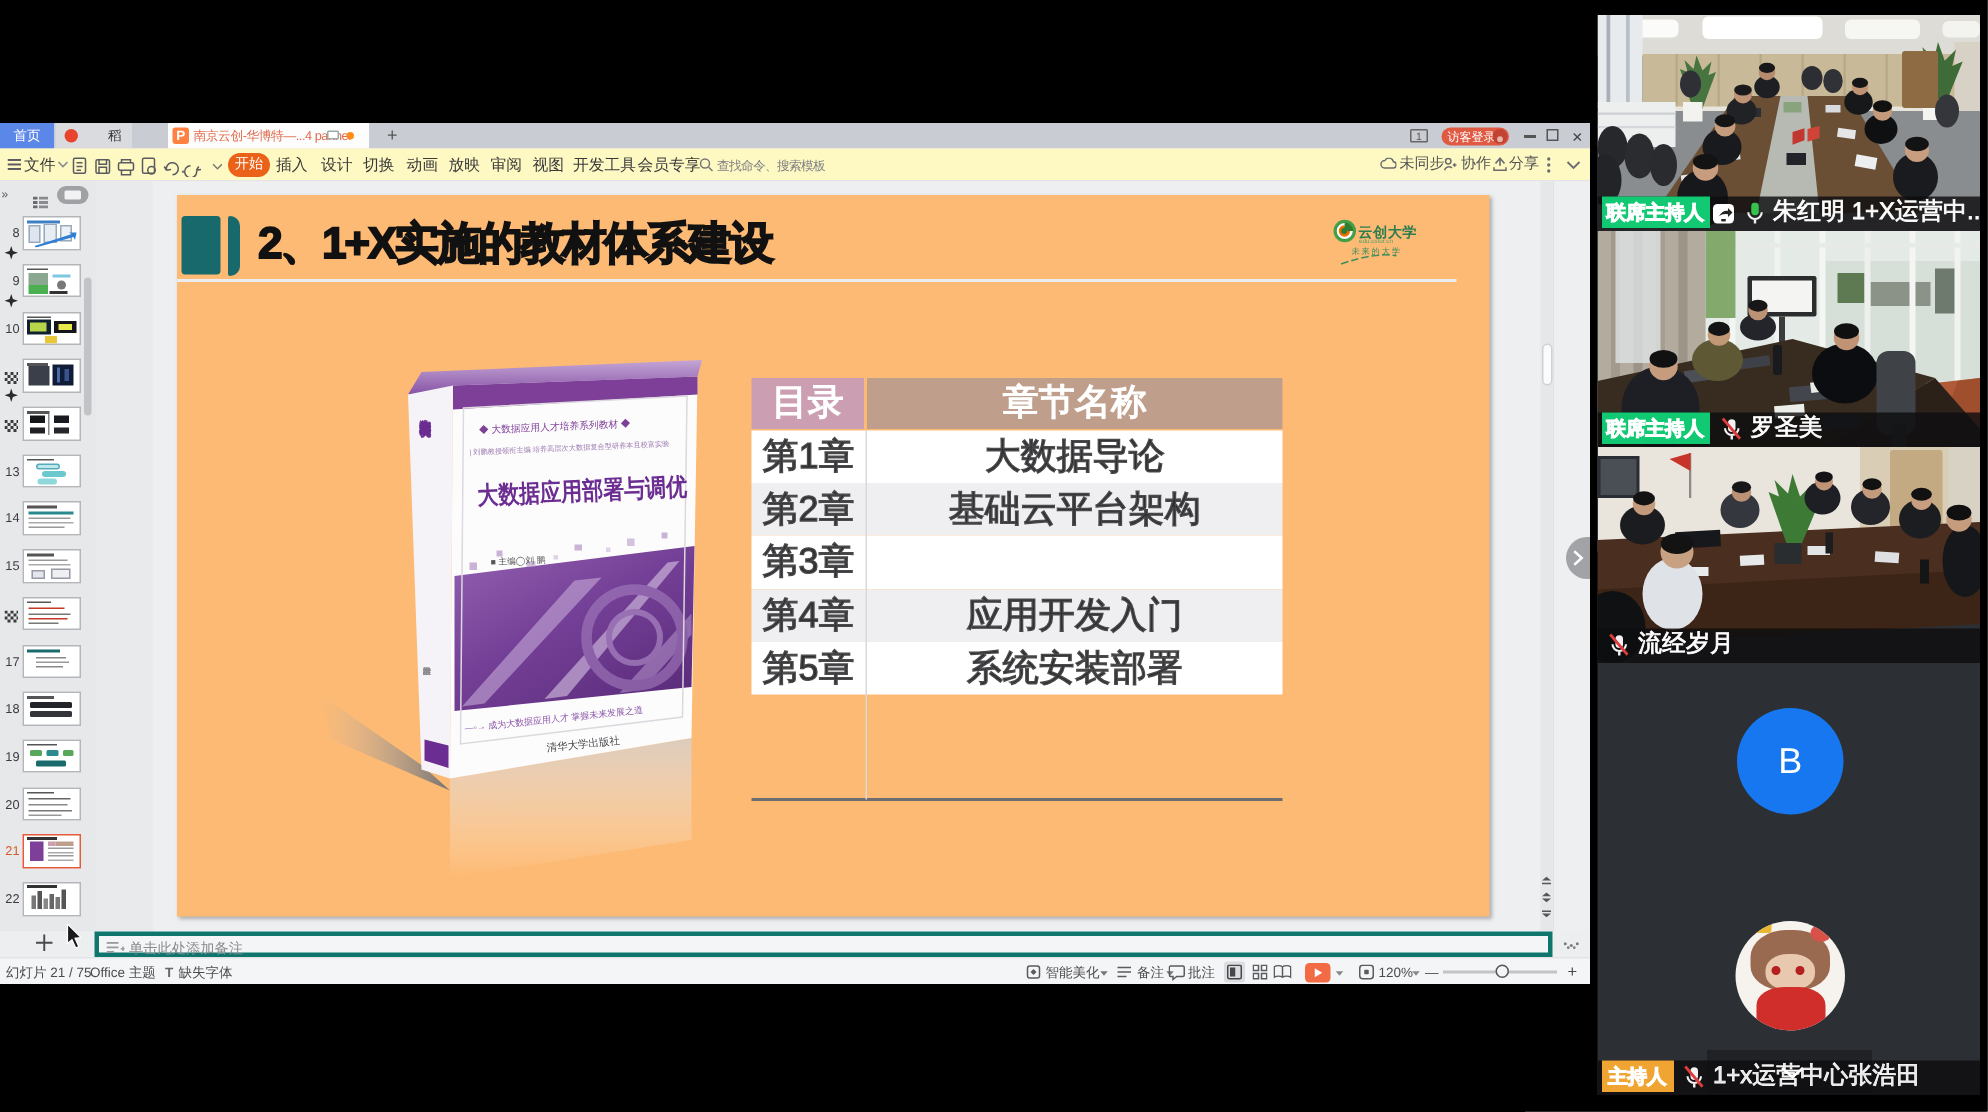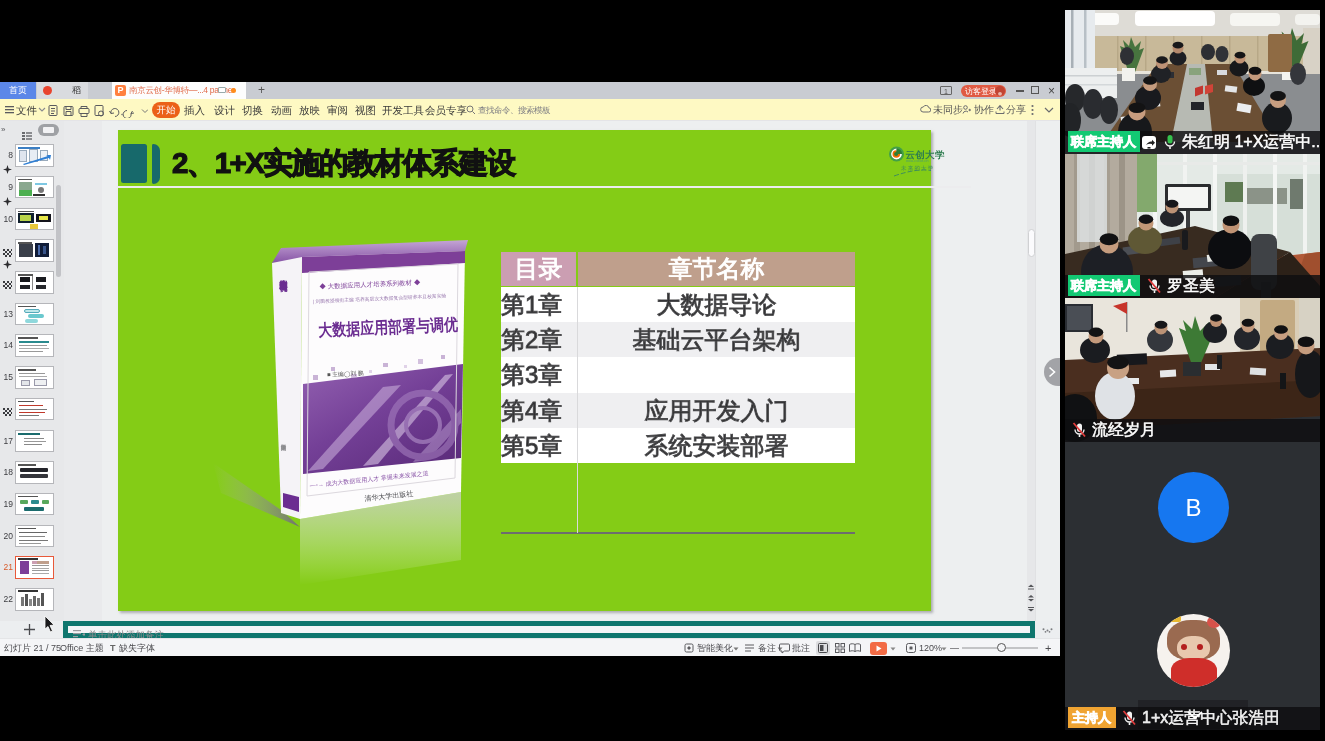--- a/index.html
+++ b/index.html
@@ -10,28 +10,28 @@
 .tab-doc{position:absolute;left:37px;top:0;width:51px;height:17px;background:#d9dbdf;font-size:9px;color:#333;line-height:17px}
 .tab-active{position:absolute;left:112px;top:0;width:134px;height:17px;background:#fdfdfd;font-size:9px;line-height:17px}
 #menubar{position:absolute;left:0;top:17px;width:1060px;height:22px;background:#fef9c3;border-bottom:1px solid #e4e4e7;font-size:10.5px;color:#3a3a3a}
 .mi{position:absolute;top:4px;height:14px;line-height:14px}
 #content{position:absolute;left:0;top:39px;width:1060px;height:499.5px;background:#eceef0}
 #thumbpanel{position:absolute;left:0;top:0;width:64px;height:499.5px;background:#e7e8ea}
 #gutter{position:absolute;left:64px;top:0;width:38px;height:499.5px;background:#e9eaec}
 #slidearea{position:absolute;left:102px;top:0;width:933px;height:499.5px;background:#edeff0}
 #rightstrip{position:absolute;left:1035px;top:0;width:25px;height:499.5px;background:#edeff0;border-left:1px solid #e0e1e3}
 
-#slide{position:absolute;left:118px;top:9px;width:813px;height:480.5px;background:#84cc16;box-shadow:1.5px 1.5px 2.5px rgba(120,120,125,.55)}
+#slide{position:absolute;left:118px;top:9px;width:875px;height:480.5px;background:#fdba74;box-shadow:1.5px 1.5px 2.5px rgba(120,120,125,.55)}
 
 .thumb{position:absolute;left:15px;width:39px;height:22.5px;background:#fff;border:1px solid #b5b6ba;overflow:hidden}
 .tnum{position:absolute;left:0px;width:13px;text-align:right;font-size:8.5px;color:#3c3c40;height:10px;line-height:10px}
 .tstar{position:absolute;left:3px;width:9px;height:9px}
 
 #notesbar{position:absolute;left:0;top:538.5px;width:1060px;height:17.5px;background:#eceef0}
-#notesfield{position:absolute;left:63px;top:0;width:972px;height:17.5px;background:#f4f5f7;border:5px solid #0f766e;color:#88898c;font-size:9.5px;line-height:16px}
+#notesfield{position:absolute;left:63px;top:0;width:972px;height:17.5px;background:#f4f5f7;border:3px solid #0f766e;color:#88898c;font-size:9.5px;line-height:16px}
 #statusbar{position:absolute;left:0;top:556px;width:1060px;height:18px;background:#f4f5f7;border-top:1px solid #e4e5e7;font-size:9px;color:#4c4c50}
 .sbi{position:absolute;top:3px;height:12px;line-height:12px}
 
 .tile{position:absolute;left:1065px;width:255px;height:144px;overflow:hidden;background:#2c2f33}
 .vbar{position:absolute;left:0;bottom:0;width:255px;height:22.5px;background:rgba(14,14,16,.82);color:#fff;font-size:12.5px}
 .rolegreen{position:absolute;left:2.5px;bottom:1.5px;width:72px;height:21.5px;background:#12c973;color:#fff;font-weight:bold;font-size:13px;text-align:center;line-height:21.5px;-webkit-text-stroke:0.7px #fff}
 .roleorange{position:absolute;left:2.5px;bottom:1.5px;width:48px;height:21.5px;background:#f0a432;color:#fff;font-weight:bold;font-size:13px;text-align:center;line-height:21.5px;-webkit-text-stroke:0.7px #fff}
 .vname{position:absolute;bottom:3.5px;height:16px;line-height:16px;color:#fff;white-space:nowrap;-webkit-text-stroke:0.5px #fff}
 </style></head>
 <body>
@@ -767,14 +767,14 @@
       <div class="vname" style="left:77px;color:#e2e2e2">1+x运营中心张浩田</div>
   <svg style="position:absolute;left:120px;top:124px" width="20" height="12">
         <path d="M3 2 l7 6 l7 -6" stroke="#fff" stroke-width="1.8" fill="none"></path>
       </svg>
 </div>
 
 </div>
 
 <style>
 .trow{position:absolute;left:0;width:354px;height:35.4px;line-height:35.4px}
-.tc1{position:absolute;left:0;width:76px;}
+.tc1{position:absolute;left:0;width:76px;text-align:center}
 .tc2{position:absolute;left:77px;width:277px;text-align:center}
 </style>
 </body></html>

